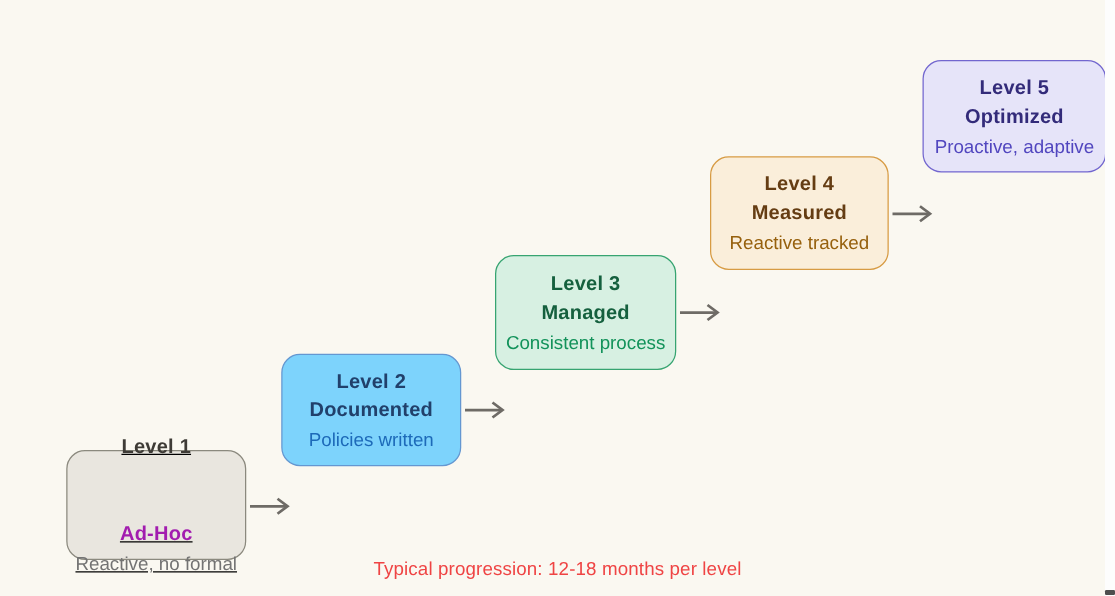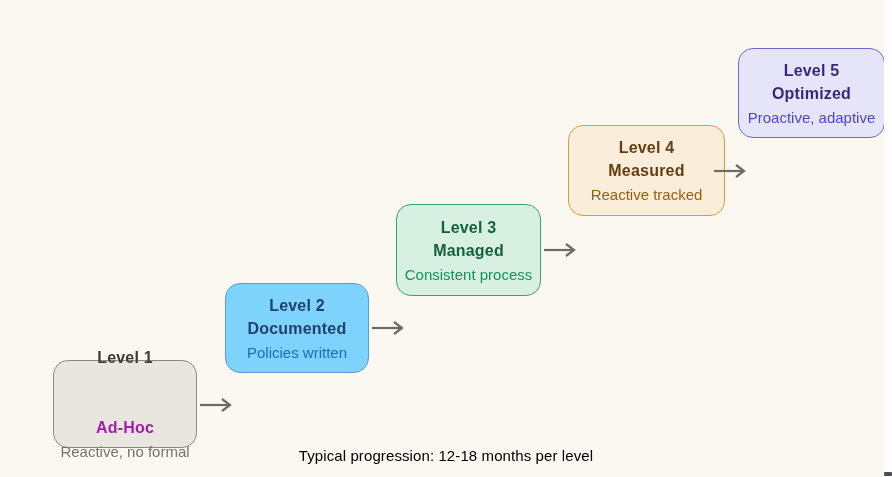--- a/index.html
+++ b/index.html
@@ -38,21 +38,21 @@
     font-size: 15px;
     font-weight: 400;
     line-height: 20px;
     margin-top: 3px;
     white-space: nowrap;
   }
   
   .pos-1 { left: 53px;  top: 360px; width: 144px; height: 88px; }
   .pos-2 { left: 225px; top: 283px; width: 144px; height: 90px; }
   .pos-3 { left: 396px; top: 204px; width: 145px; height: 92px; }
-  .pos-4 { left: 568px; top: 125px; width: 157px; height: 91px; }
+  .pos-4 { left: 568px; top: 125px; width: 143px; height: 91px; }
   .pos-5 { left: 738px; top: 48px;  width: 147px; height: 90px; justify-content: center; }
 
   .arrow {
     position: absolute;
     width: 36px;
     height: 18px;
   }
   .arr-1 { left: 199px; top: 396px; }
   .arr-2 { left: 371px; top: 319px; }
   .arr-3 { left: 543px; top: 241px; }
@@ -60,21 +60,21 @@
   .arrow svg { display: block; }
 
   .caption {
     position: absolute;
     left: 0;
     top: 447px;
     width: 892px;
     text-align: center;
     font-size: 15px;
     font-weight: 400;
-    color: #000000;
+    color: #ef4444;
     letter-spacing: 0.1px;
   }
 
   .edge-strip {
     position: absolute;
     right: 0;
     top: 0;
     width: 8px;
     height: 477px;
     background: #fdfdfd;
@@ -87,21 +87,21 @@
     height: 4px;
     background: #4e4e4e;
     border-radius: 1px;
   }
 </style>
 </head>
 <body>
 
 <div class="canvas" style="background: rgb(250, 248, 241);">
 
-  <div class="level-box pos-1" style="background: rgb(233, 230, 223); border-color: rgb(139, 137, 126);">
+  <div class="level-box pos-1" style="background: rgb(233, 230, 223); border-color: rgb(139, 137, 126); text-decoration: underline;">
     <div class="lv-title" style="color: rgb(62, 59, 54);">Level 1</div>
     <div class="lv-title" style="color: #a21caf; margin-top: 47px;">Ad-Hoc</div>
     <div class="lv-sub" style="color: #737373;">Reactive, no formal</div>
   </div>
 
   <div class="level-box pos-2" style="background: #7dd3fc; border-color: rgb(100, 151, 209);">
     <div class="lv-title" style="color: rgb(33, 64, 107);">Level 2</div>
     <div class="lv-title" style="color: rgb(33, 64, 107);">Documented</div>
     <div class="lv-sub" style="color: rgb(29, 106, 185);">Policies written</div>
   </div>

